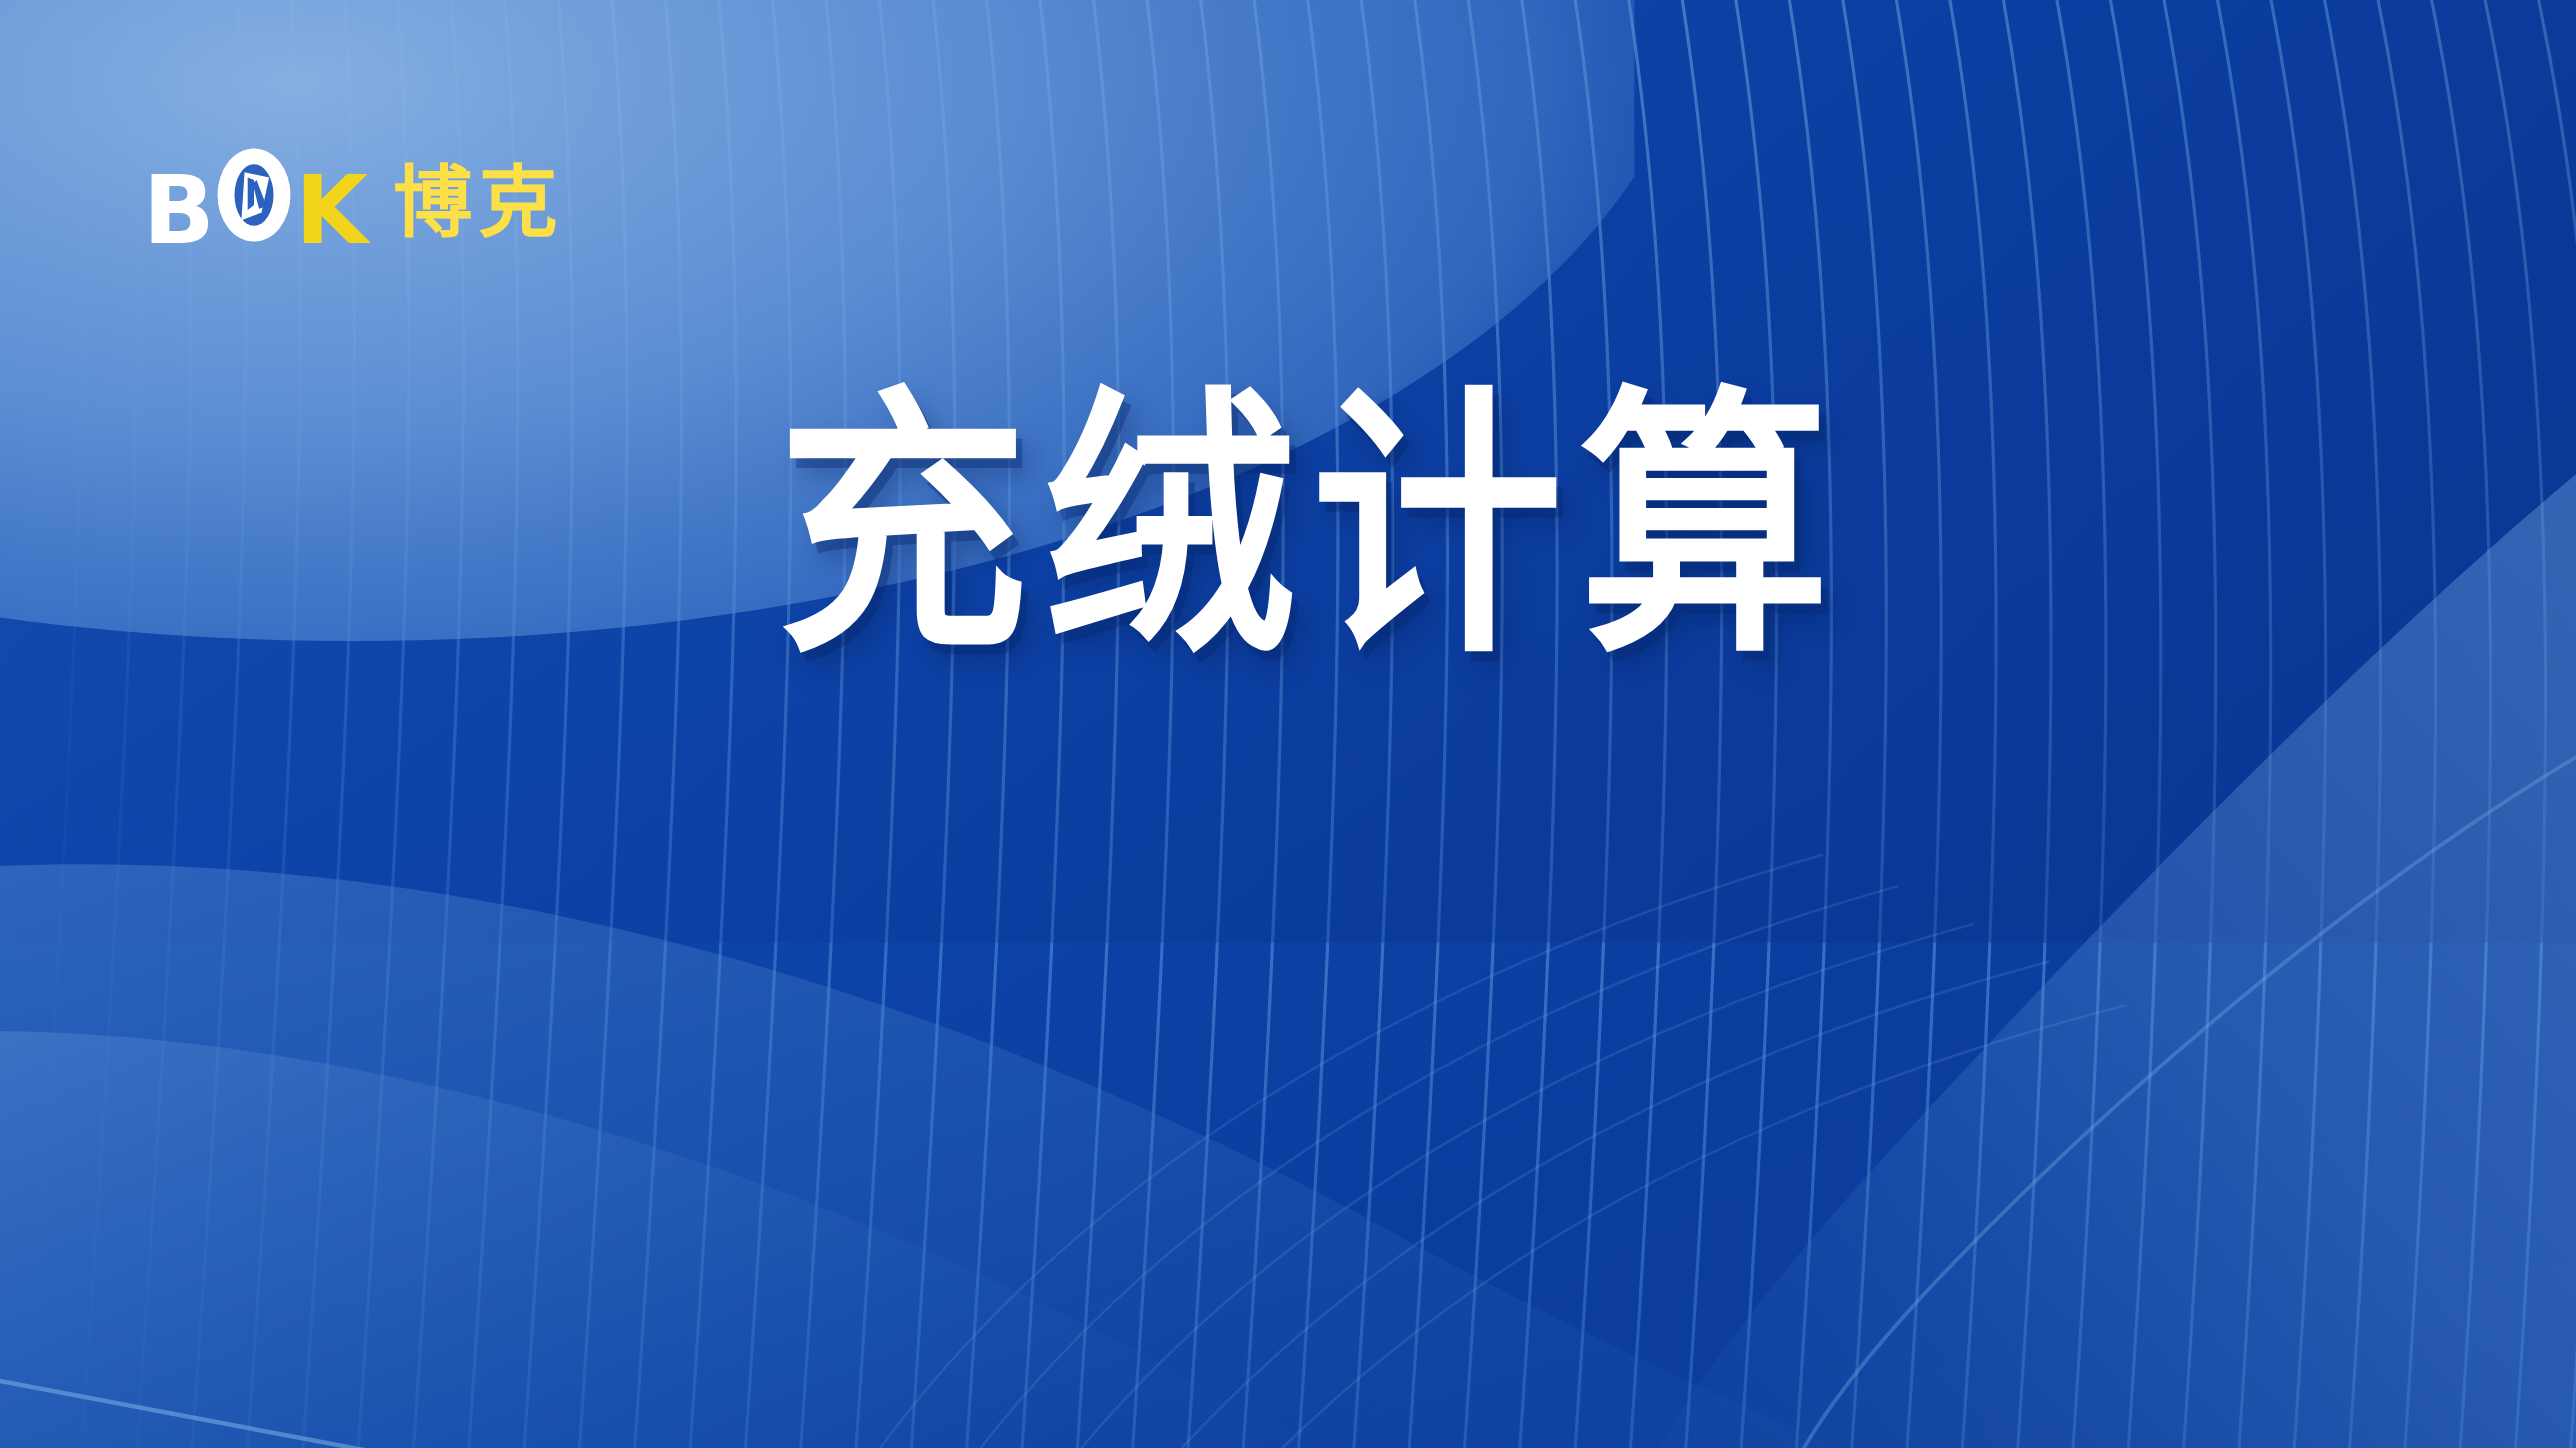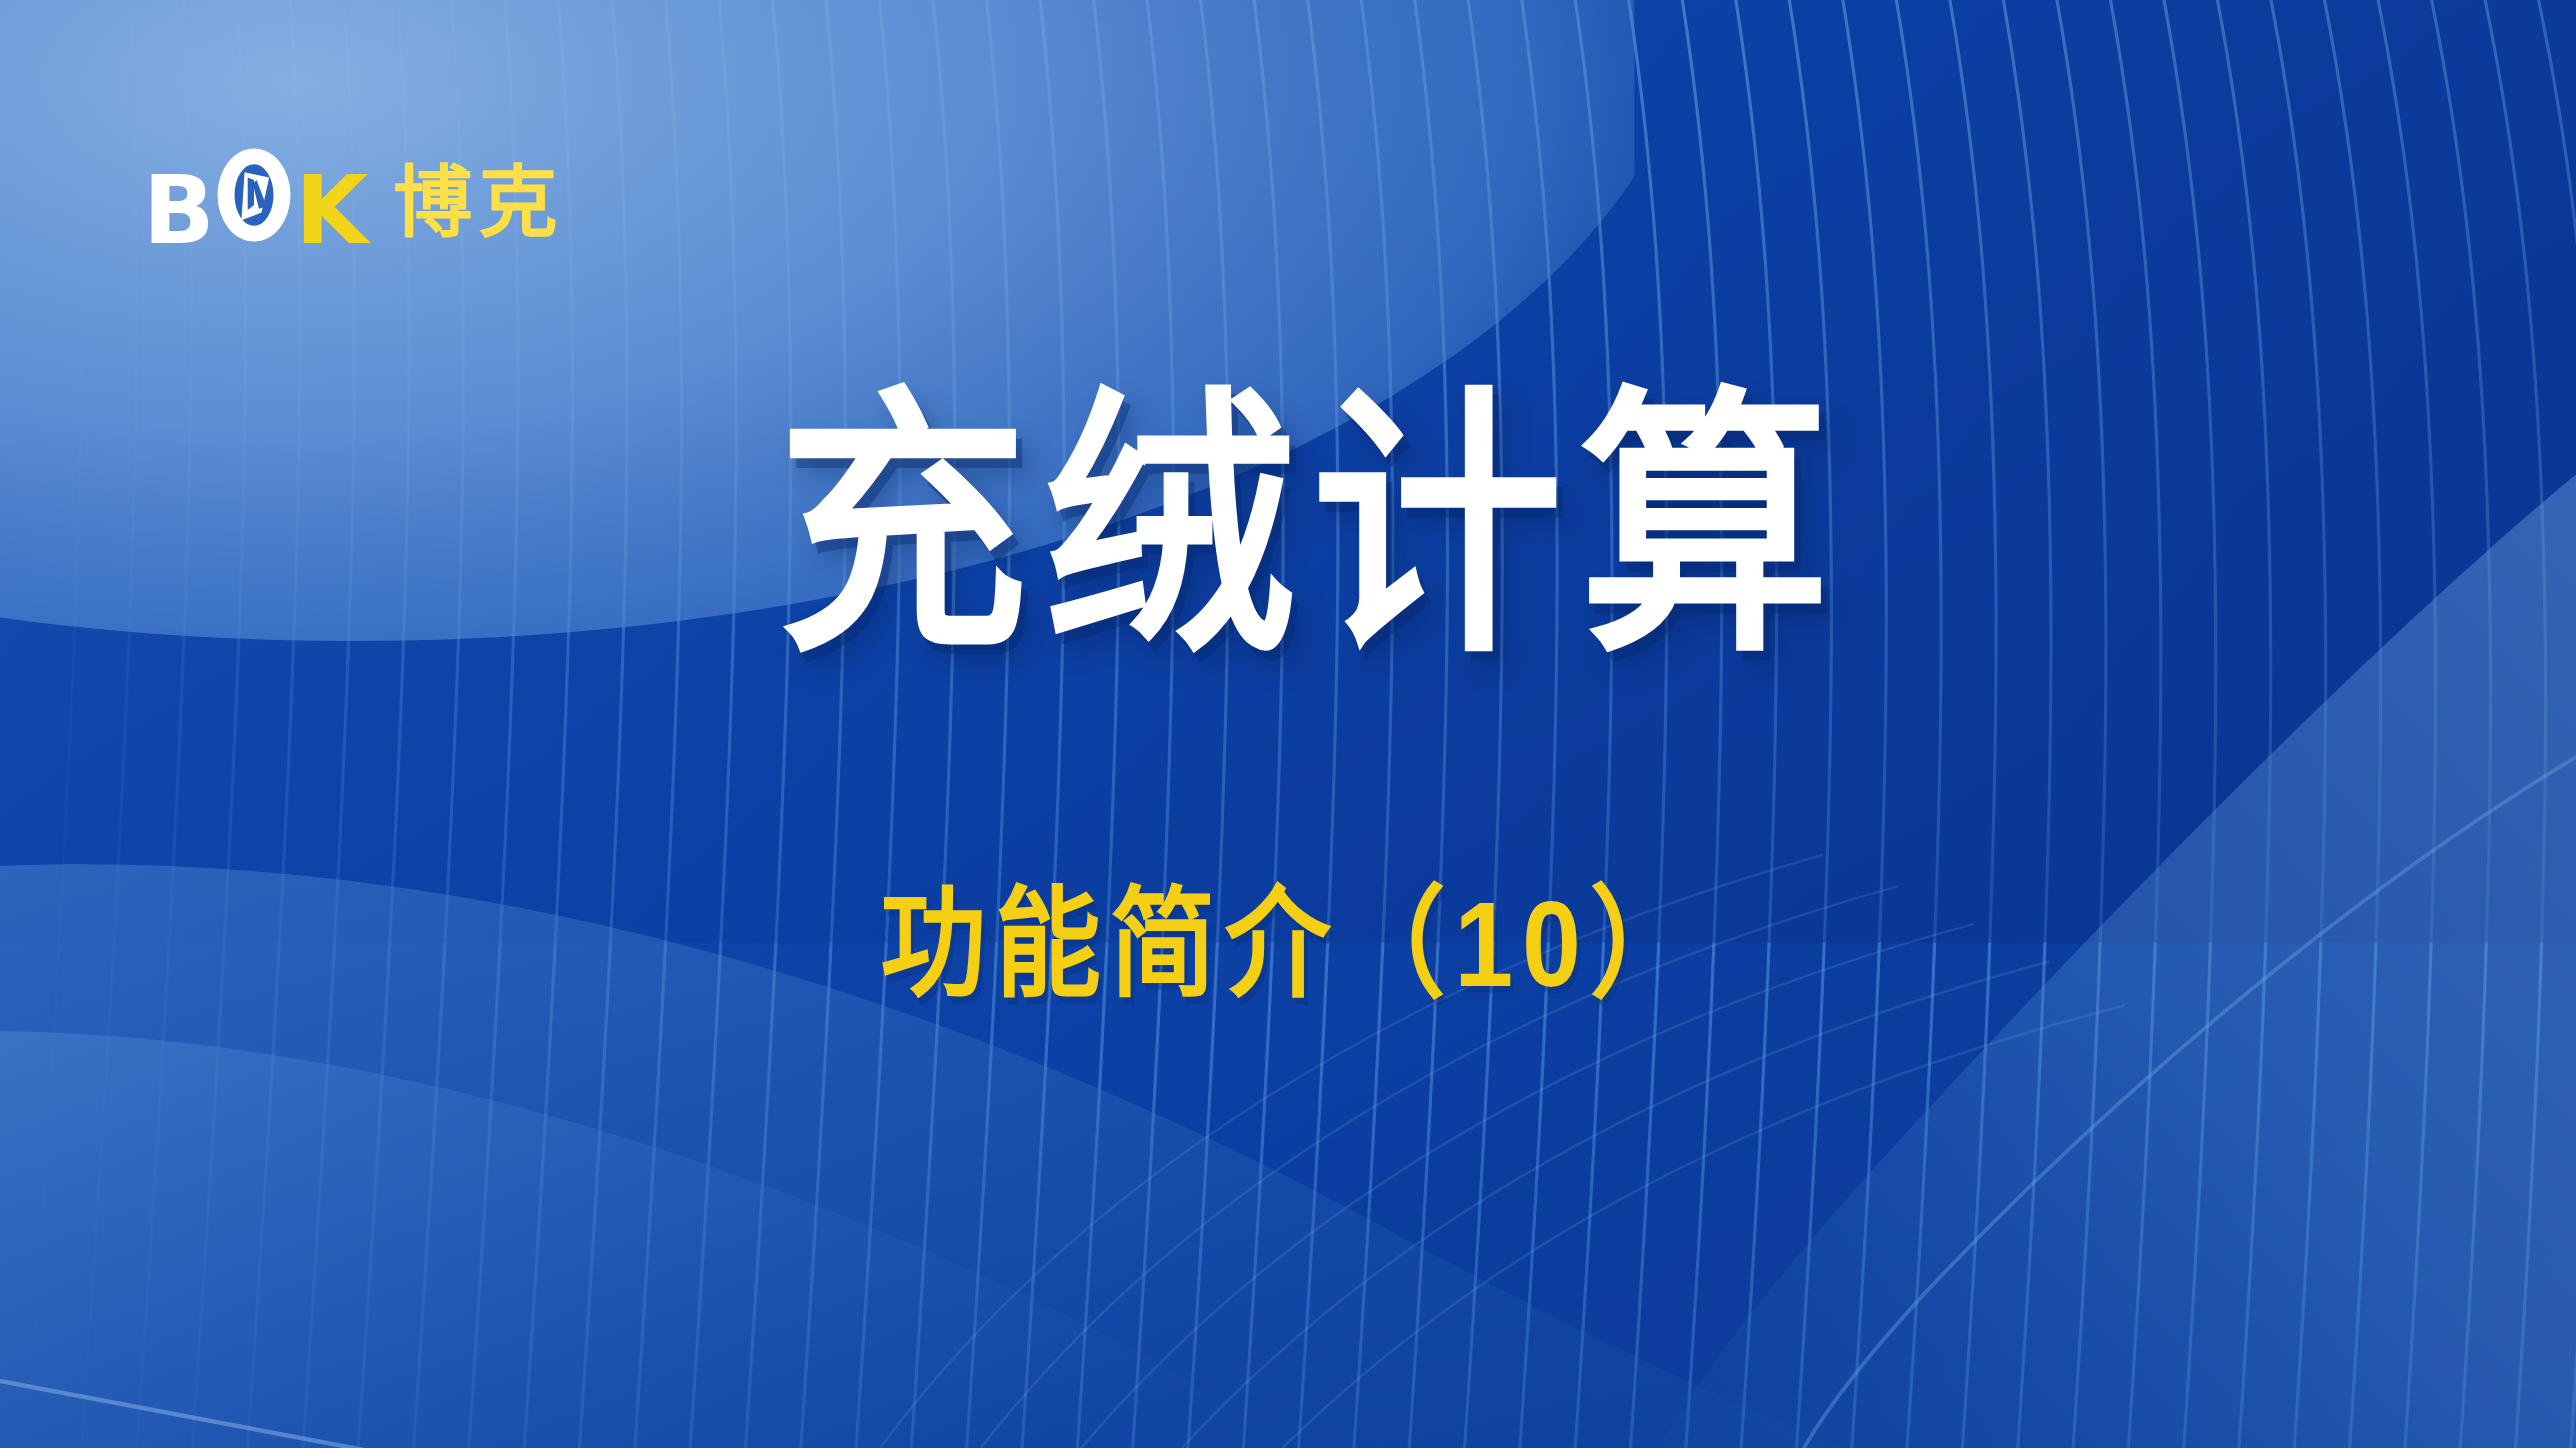--- a/index.html
+++ b/index.html
@@ -292,18 +292,15 @@
       <span class="logo-letter accent">K</span>
     </div>
 
     <span class="logo-cn">博克</span>
   </div>
 
   <div class="headline">
     <span class="headline-text">充绒计算</span>
   </div>
 
-  <div class="subtitle">
-    <span class="subtitle-text">功能简介（10）</span>
-  </div>
 
 </div>
 
 
 </body></html>

